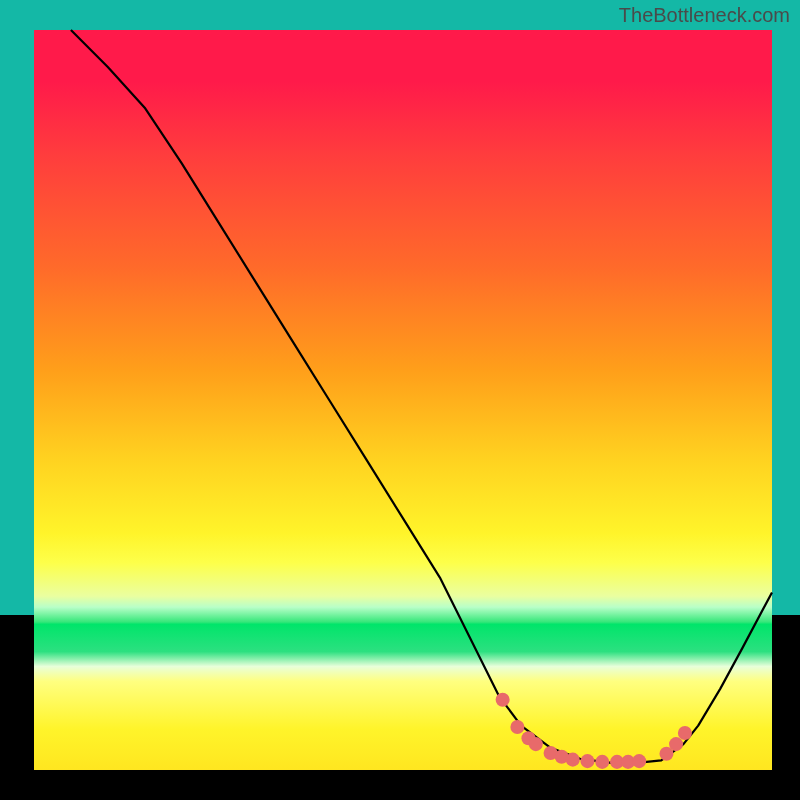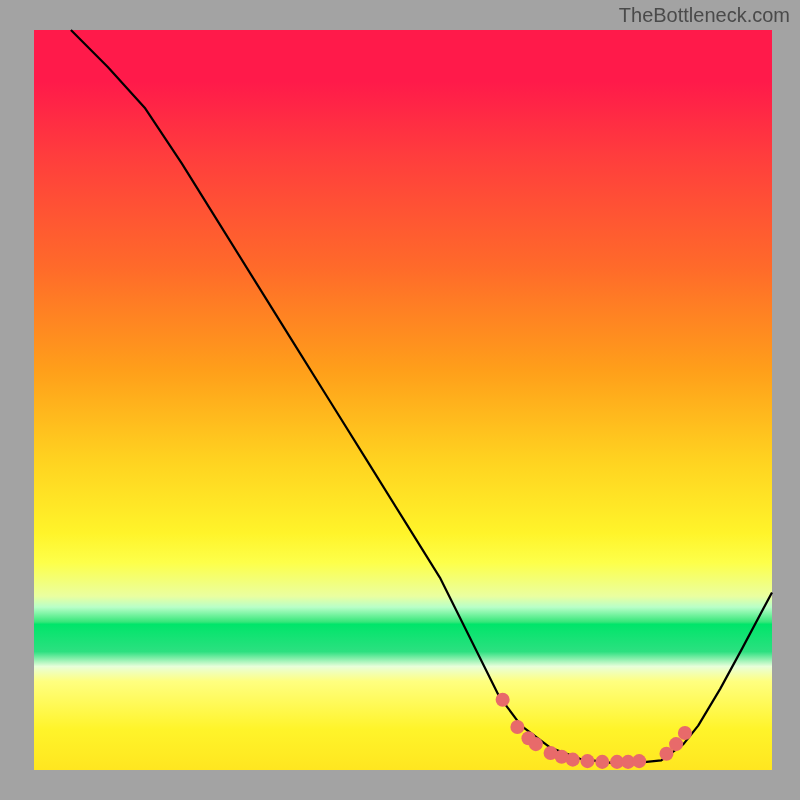--- a/index.html
+++ b/index.html
@@ -7,22 +7,22 @@
     padding: 0;
     width: 800px;
     height: 800px;
     background: #000;
     overflow: hidden;
     font-family: Arial, sans-serif;
   }
   .frame {
     position: relative;
     width: 800px;
-    height: 800px;
-    background: #a3a3a3;
+    height: 615px;
+    background: #14b8a6;
   }
   .attribution {
     position: absolute;
     top: 4px;
     right: 10px;
     color: #4a4a4a;
     font-size: 20px;
     font-weight: 500;
     z-index: 10;
   }

